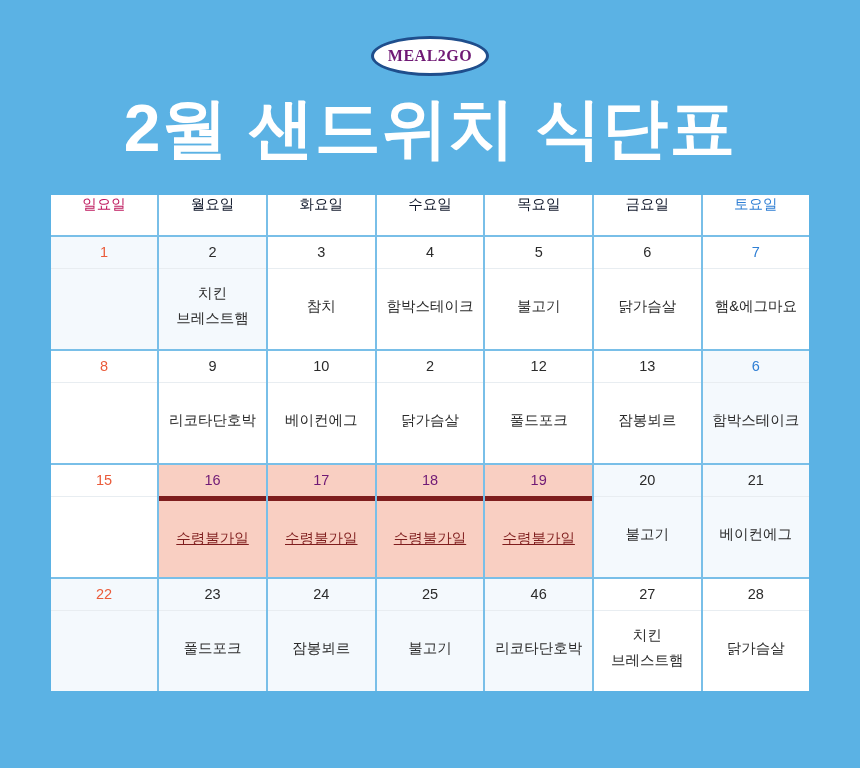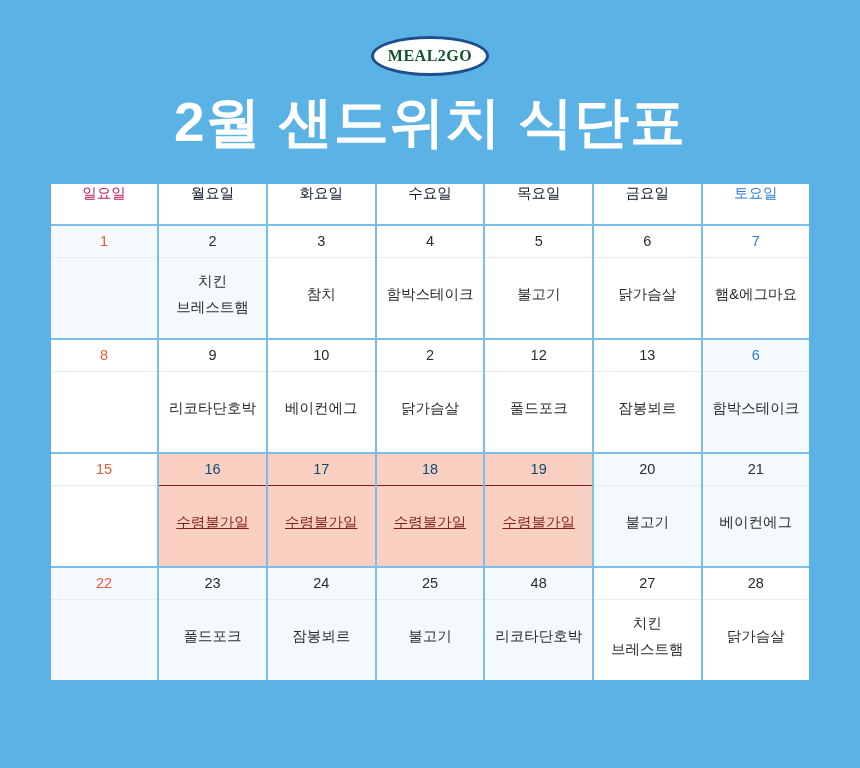--- a/index.html
+++ b/index.html
@@ -36,30 +36,30 @@
     display: flex;
     align-items: center;
     justify-content: center;
     box-sizing: border-box;
   }
   .logo-text {
     font-family: "Liberation Serif", "DejaVu Serif", serif;
     font-weight: bold;
     font-size: 16px;
     letter-spacing: 0.5px;
-    color: #14532d;
+    color: #701a75;
     line-height: 1;
   }
 
   
   .title {
     margin-top: 18px;
     text-align: center;
     color: #ffffff;
-    font-size: 55px;
+    font-size: 66px;
     font-weight: bold;
     letter-spacing: 1px;
     line-height: 1.05;
     font-family: "Liberation Sans", "DejaVu Sans", sans-serif;
   }
 
   
   .calendar {
     margin: 29px auto 0 auto;
     width: 764px;
@@ -104,21 +104,21 @@
     text-align: center;
     font-size: 14.5px;
     color: #2b2b2b;
     padding-top: 8px;
     padding-bottom: 7px;
     border-bottom: 1px solid #e8edf1;
     line-height: 1.1;
   }
   .day-num.sun { color: #ea5b3a; }
   .day-num.sat { color: #2f7fd4; }
-  .day-num.blocked-num { color: #0c4a6e; border-bottom: 1px solid #7f1d1d; }
+  .day-num.blocked-num { color: #701a75; border-bottom: 5px solid #7f1d1d; }
 
   .menu-box {
     display: flex;
     flex-direction: column;
     align-items: center;
     justify-content: center;
     height: 74px;
     padding: 0 4px;
     box-sizing: border-box;
   }
@@ -301,21 +301,21 @@
               <div class="menu-line">잠봉뵈르</div>
             </div>
           </td>
           <td class="day-cell tinted">
             <span class="day-num">25</span>
             <div class="menu-box">
               <div class="menu-line">불고기</div>
             </div>
           </td>
           <td class="day-cell tinted">
-            <span class="day-num">48</span>
+            <span class="day-num">46</span>
             <div class="menu-box">
               <div class="menu-line">리코타단호박</div>
             </div>
           </td>
           <td class="day-cell">
             <span class="day-num">27</span>
             <div class="menu-box">
               <div class="menu-line">치킨</div>
               <div class="menu-line">브레스트햄</div>
             </div>

